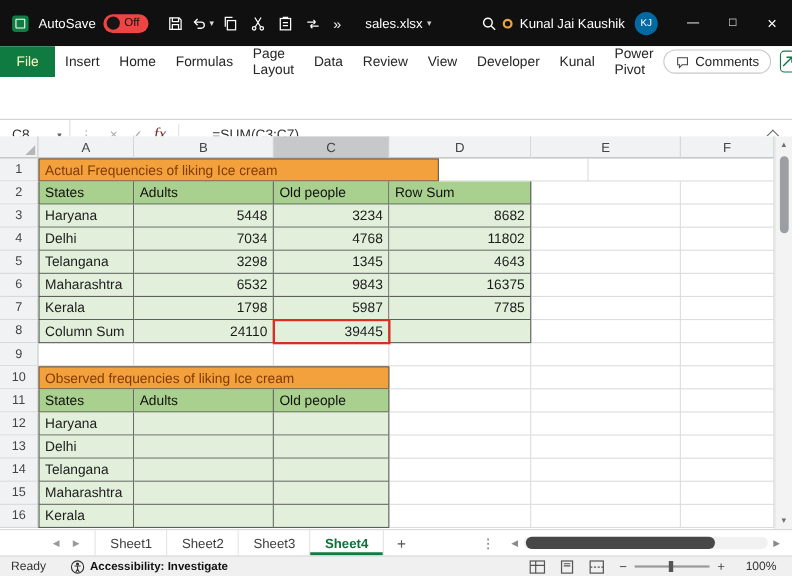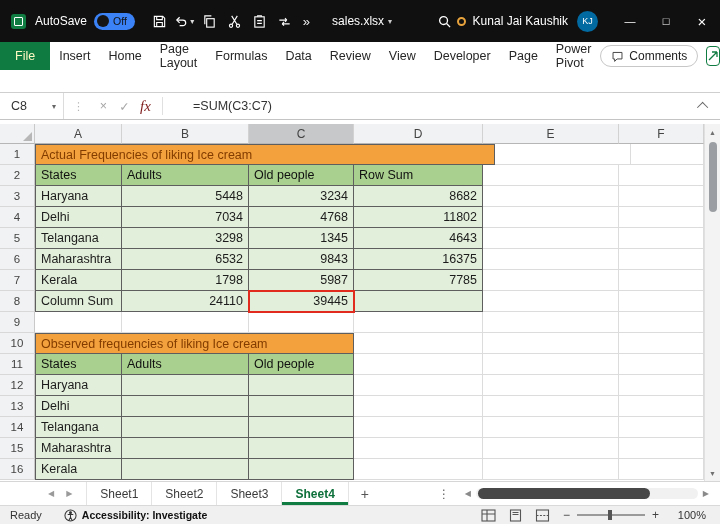--- a/index.html
+++ b/index.html
@@ -4,21 +4,21 @@
 <style>
   * { box-sizing: border-box; margin: 0; padding: 0; }
   html,body { width:720px; height:524px; overflow:hidden; }
   body { font-family:"Liberation Sans", sans-serif; background:#fff; position:relative; }
 
   
   .titlebar{position:absolute;top:0;left:0;width:720px;height:42px;background:#101010;display:flex;align-items:center;color:#fff;font-size:12px;}
   .appicon{width:15px;height:15px;margin:0 9px 0 11px;background:#107C41;border-radius:3px;position:relative;flex:none;}
   .appicon:after{content:"";position:absolute;inset:3px;border:1px solid #fff;border-radius:1px;}
   .autosave-lbl{margin-right:7px;}
-  .pill{display:flex;align-items:center;background:#3b82f6;border-radius:9px;height:17px;padding:2px 3px;margin-right:12px;flex:none;}
+  .pill{display:flex;align-items:center;background:#ef4444;border-radius:9px;height:17px;padding:2px 3px;margin-right:12px;flex:none;}
   .knob{width:12px;height:12px;background:#151515;border-radius:50%;}
   .pill-txt{color:#111;font-size:10.5px;margin:0 5px 0 4px;}
   .tbtn{width:25px;height:26px;display:flex;align-items:center;justify-content:center;flex:none;}
   .tbtn svg{width:15px;height:15px;}
   .dd-mini{font-size:8px;color:#ddd;margin-left:1px;}
   .more-glyph{font-size:13px;color:#eee;margin:0 8px 0 6px;}
   .fname{margin:0 4px 0 14px;font-size:12px;}
   .fname-dd{font-size:8px;color:#ccc;margin-right:4px;}
   .tspacer{flex:1;}
   .presence{width:9px;height:9px;border:2px solid #E8A33D;border-radius:50%;margin-right:7px;flex:none;}
@@ -32,21 +32,21 @@
   .file-tab{background:#0F7B41;color:#fef9c3;padding:0 15px;display:flex;align-items:center;}
   .rtab{padding:0 9px;display:flex;align-items:center;}
   .comments-btn{margin-left:auto;display:flex;align-items:center;gap:5px;border:1px solid #C7C7C7;border-radius:13px;height:22px;align-self:center;padding:0 10px;font-size:12px;color:#222;}
   .comments-btn svg{width:13px;height:13px;}
   .share-box{width:20px;height:20px;border:1px solid #107C41;border-radius:4px;margin:0 8px 0 8px;align-self:center;display:flex;align-items:center;justify-content:center;}
   .share-box svg{width:12px;height:12px;}
 
   .ribbon-gap{position:absolute;top:70px;left:0;width:720px;height:26px;background:#fff;}
 
   
-  .fbar{position:absolute;top:92px;left:0;width:720px;height:28px;background:#fff;border-top:1px solid #CFCFCF;border-bottom:1px solid #C4C4C4;display:flex;align-items:center;}
+  .fbar{position:absolute;top:108px;left:0;width:720px;height:28px;background:#fff;border-top:1px solid #CFCFCF;border-bottom:1px solid #C4C4C4;display:flex;align-items:center;}
   .namebox{width:64px;height:100%;display:flex;align-items:center;justify-content:space-between;padding:0 7px 0 11px;font-size:12.5px;color:#333;border-right:1px solid #DCDCDC;}
   .namebox .dd{font-size:8px;color:#666;}
   .fdots{color:#B3B3B3;font-size:11px;margin:0 9px;}
   .fbtn{width:21px;text-align:center;color:#A6A6A6;font-size:12.5px;}
   .fbtn.fx{font-style:italic;font-family:"Liberation Serif",serif;color:#7f1d1d;font-size:15px;}
   .fsep{width:1px;height:18px;background:#E0E0E0;margin:0 6px;}
   .formula-txt{font-size:12.5px;color:#333;margin-left:24px;}
   .fchev{margin-left:auto;margin-right:12px;width:8px;height:8px;border-left:1.5px solid #666;border-top:1.5px solid #666;transform:rotate(45deg) translateY(2px);}
 
   
@@ -54,21 +54,21 @@
   .chrow{display:flex;height:20px;width:704px;}
   .chcell{background:#F1F2F3;border-right:1px solid #D2D2D2;border-bottom:1px solid #B6B6B6;display:flex;align-items:center;justify-content:center;font-size:12px;color:#444;}
   .chcell.sel{background:#C6C8CA;}
   .corner{position:relative;background:#F1F2F3;border-right:1px solid #C9C9C9;border-bottom:1px solid #B6B6B6;}
   .corner:after{content:"";position:absolute;right:2px;bottom:2px;border-left:9px solid transparent;border-bottom:9px solid #B7B7B7;}
   .grow{display:flex;height:21px;width:704px;}
   .rh{width:35px;flex:none;background:#F1F2F3;border-right:1px solid #C9C9C9;border-bottom:1px solid #D8D8D8;display:flex;align-items:center;justify-content:center;font-size:11.5px;color:#444;}
   .cell{border-right:1px solid #DCDCDC;border-bottom:1px solid #DCDCDC;display:flex;align-items:center;padding:0 5px;font-size:12.5px;color:#1c1c1c;overflow:hidden;white-space:nowrap;}
   .w0{width:35px;flex:none;} .wA{width:87px;flex:none;} .wB{width:127px;flex:none;} .wC{width:105px;flex:none;}
   .wD{width:129px;flex:none;} .wE{width:136px;flex:none;} .wF{flex:1;}
-  .wAD{width:460px;flex:none;} .wAC{width:319px;flex:none;}
+  .wAD{width:364px;flex:none;} .wAC{width:319px;flex:none;}
   .tb{border-right:1px solid #5E5E5E;border-bottom:1px solid #5E5E5E;}
   .tb-l{border-left:1px solid #5E5E5E;}
   .tb-t{border-top:1px solid #5E5E5E;}
   .orange{background:#F2A13C;color:#833C00;}
   .ghead{background:#A9D08E;color:#111;}
   .glight{background:#E2EFDA;}
   .num{justify-content:flex-end;}
   .redbox{position:absolute;left:248px;top:166px;width:107px;height:23px;border:2px solid #E12B1E;pointer-events:none;}
 
   
@@ -167,27 +167,27 @@
   <div class="badge">KJ</div>
   <div class="wctl min">—</div>
   <div class="wctl max">□</div>
   <div class="wctl cls">×</div>
 </div>
 
 <div class="ribbon">
   <div class="file-tab">File</div>
   <div class="rtab">Insert</div>
   <div class="rtab">Home</div>
+  <div class="rtab">Formulas</div>
   <div class="rtab">Page Layout</div>
-  <div class="rtab">Formulas</div>
   <div class="rtab">Data</div>
   <div class="rtab">Review</div>
   <div class="rtab">View</div>
   <div class="rtab">Developer</div>
-  <div class="rtab">Page</div>
+  <div class="rtab">Kunal</div>
   <div class="rtab">Power Pivot</div>
   <div class="comments-btn">
     <svg viewBox="0 0 16 16" fill="none" stroke="#444" stroke-width="1.2">
         <path d="M2.5 3h11v8h-6l-3 3v-3h-2z"></path>
       </svg>
     <span>Comments</span>
   </div>
   <div class="share-box">
     <svg viewBox="0 0 12 12" fill="none" stroke="#107C41" stroke-width="1.3">
         <path d="M2 10 10 2M10 2H5M10 2v5"></path>

